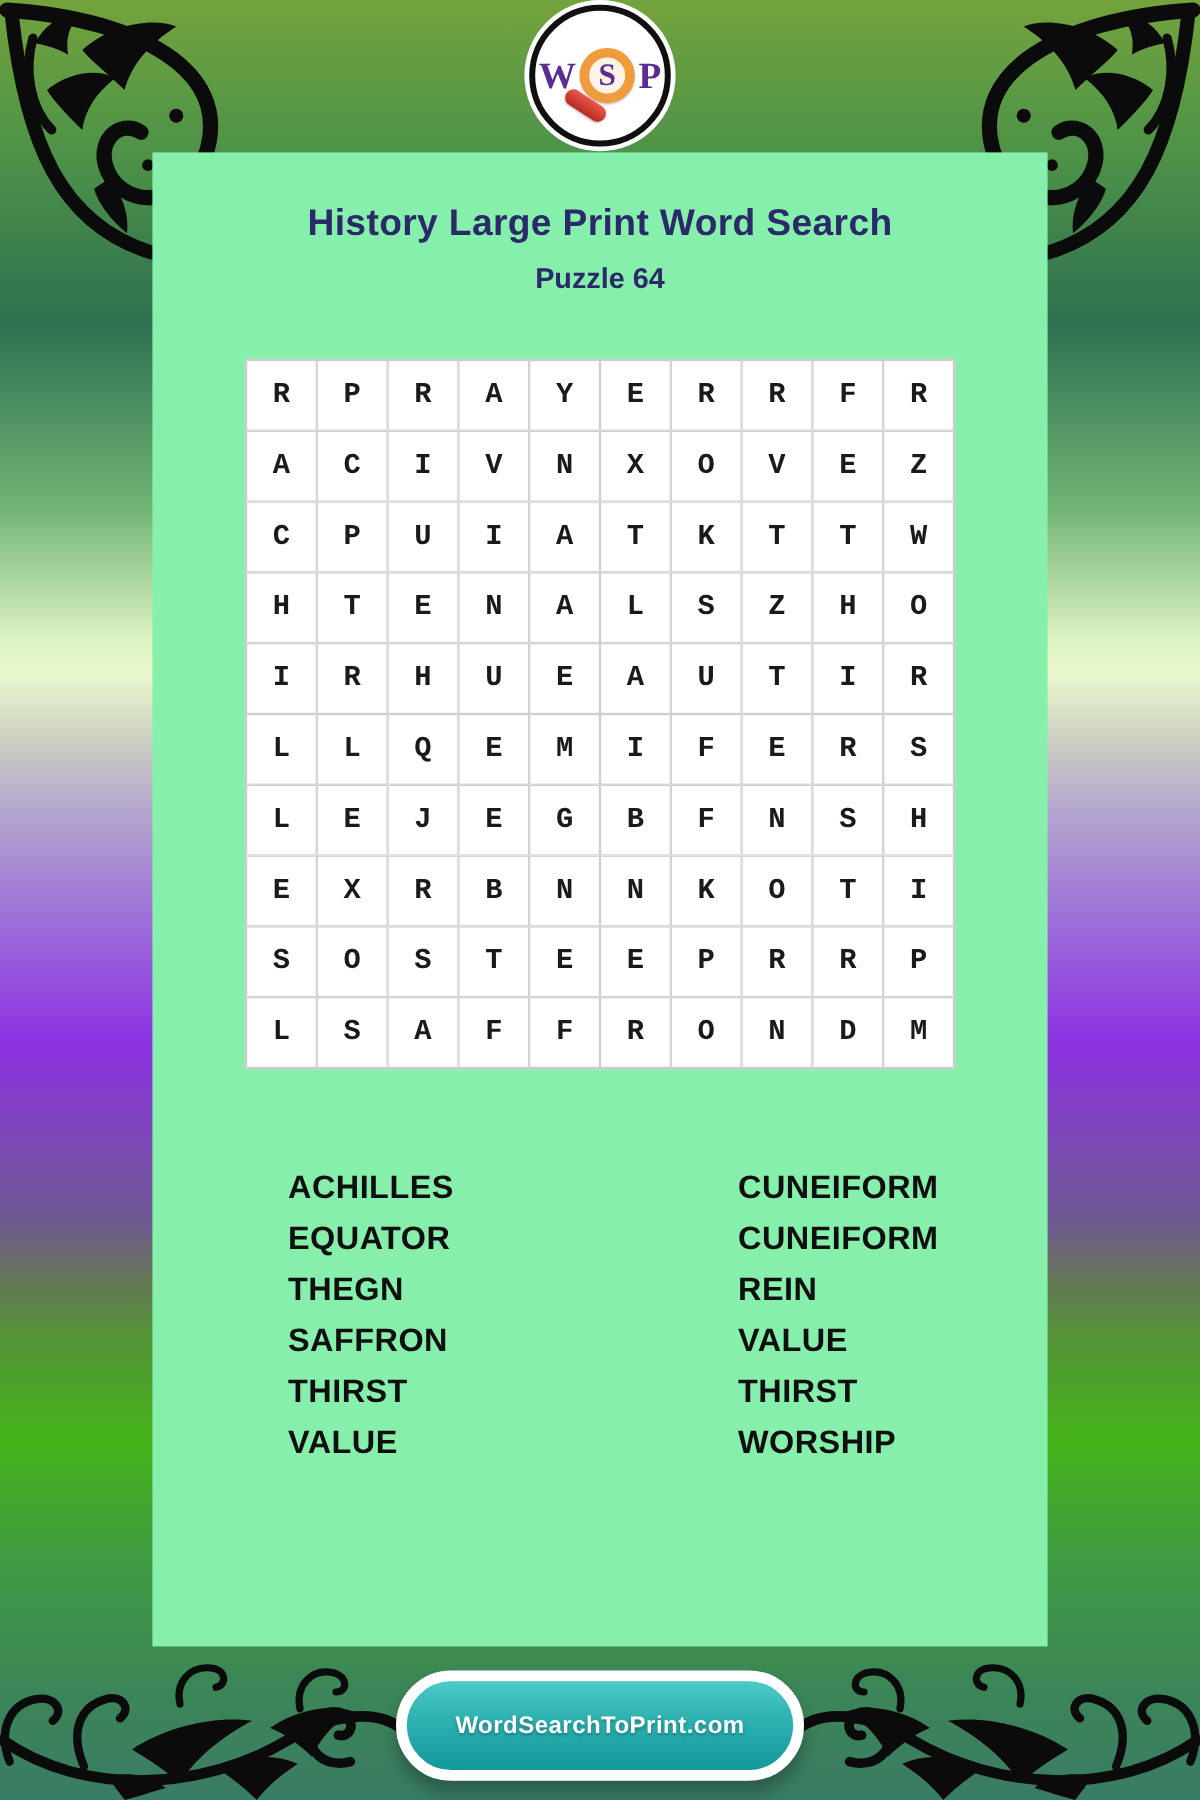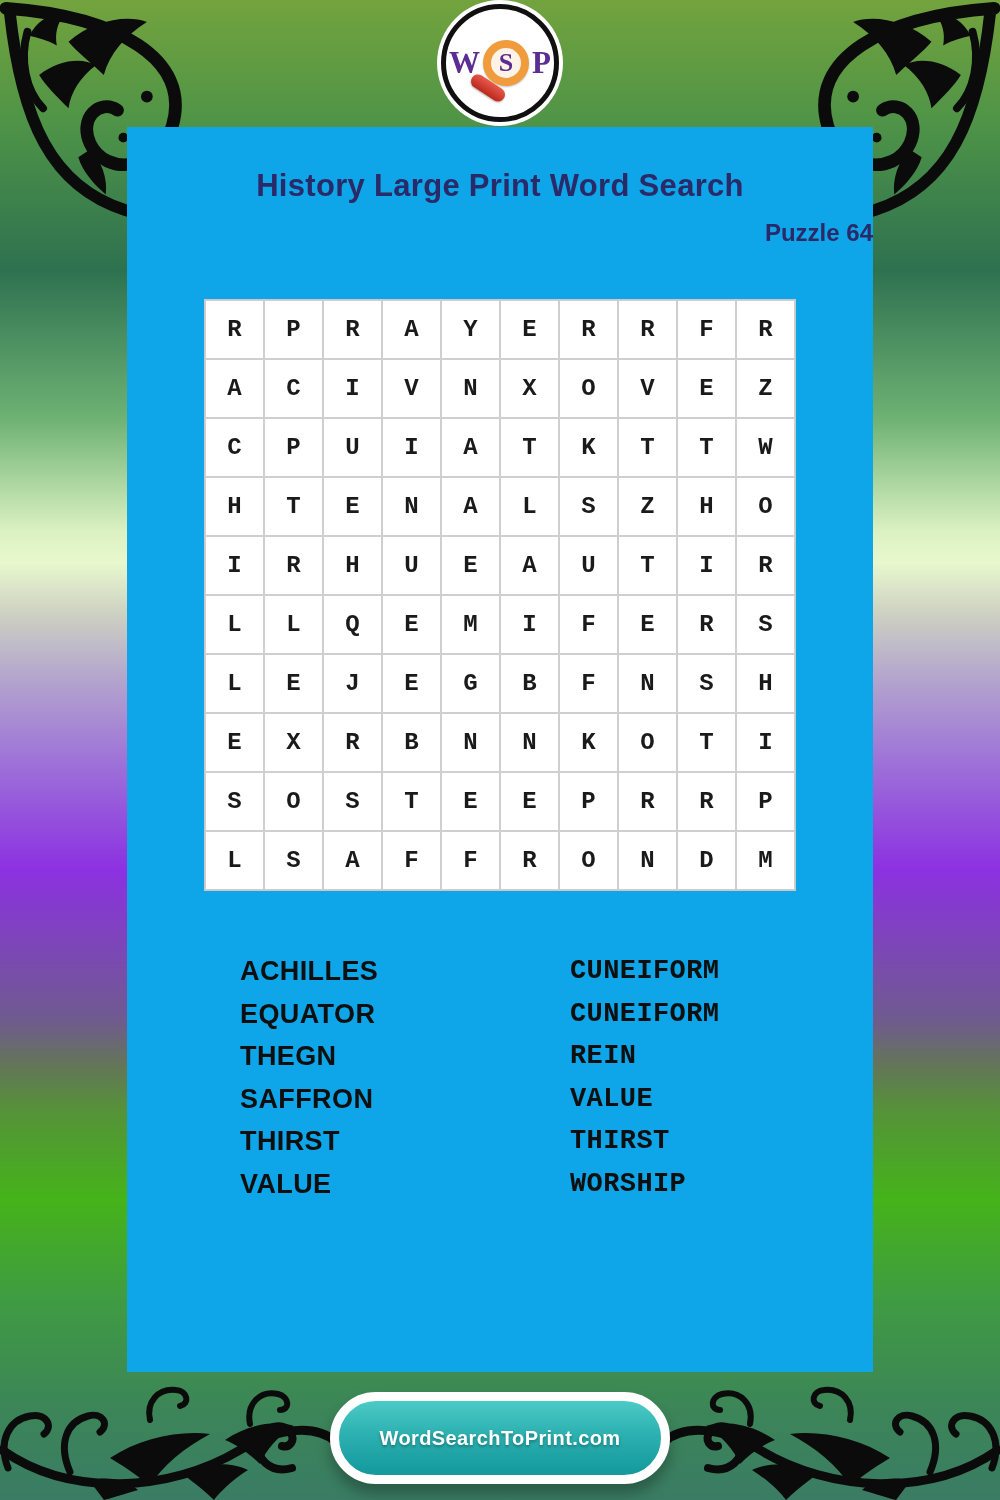--- a/index.html
+++ b/index.html
@@ -35,37 +35,37 @@
   .tl { left: 0; top: 0; }
   .tr { right: 0; top: 0; transform: scaleX(-1); }
   .bl { left: 0; bottom: 0; }
   .br { right: 0; bottom: 0; transform: scaleX(-1); }
 
   
   .card {
     position: absolute;
     left: 127px; top: 127px;
     width: 746px; height: 1245px;
-    background: #0ea5e9;
+    background: #86efac;
     z-index: 2;
   }
 
   .title {
     margin: 0;
     padding-top: 41px;
     text-align: center;
     font-weight: bold;
     font-size: 31px;
     letter-spacing: 0.3px;
     color: #2b2a68;
   }
   .subtitle {
     margin: 0;
     padding-top: 15px;
-    text-align: right;
+    text-align: center;
     font-weight: bold;
     font-size: 24px;
     color: #2b2a68;
   }
 
   
   .grid {
     position: absolute;
     left: 77px; top: 172px;
     display: grid;
@@ -83,30 +83,31 @@
     font-family: "Liberation Mono", monospace;
     font-weight: bold;
     font-size: 24px;
     color: #1a1a1a;
     background: #ffffff;
   }
 
   
   .words {
     position: absolute;
-    left: 113px; top: 823px;
+    left: 113px; top: 841px;
     display: flex;
     font-weight: bold;
     font-size: 27px;
     letter-spacing: 0.4px;
     color: #0f0f0f;
+    gap: 45px;
   }
   .words ul { list-style: none; margin: 0; padding: 0; }
   .words ul.left-col  { width: 330px; }
-  .words ul.right-col { width: 300px; font-family: Liberation Mono, monospace; }
+  .words ul.right-col { width: 300px; }
   .words li { line-height: 42.5px; }
 
   
   .logo {
     position: absolute;
     left: 441px; top: 4px;
     width: 118px; height: 118px;
     box-sizing: border-box;
     background: #ffffff;
     border: 5px solid #101010;

